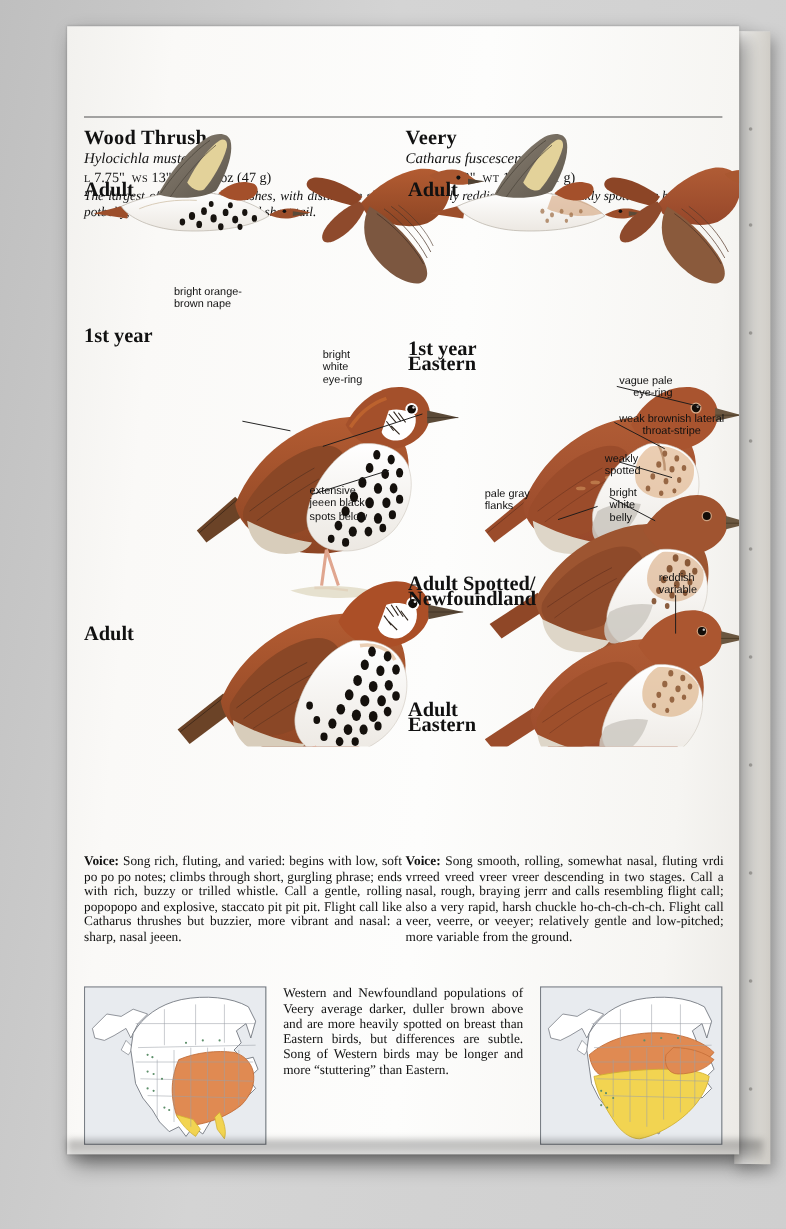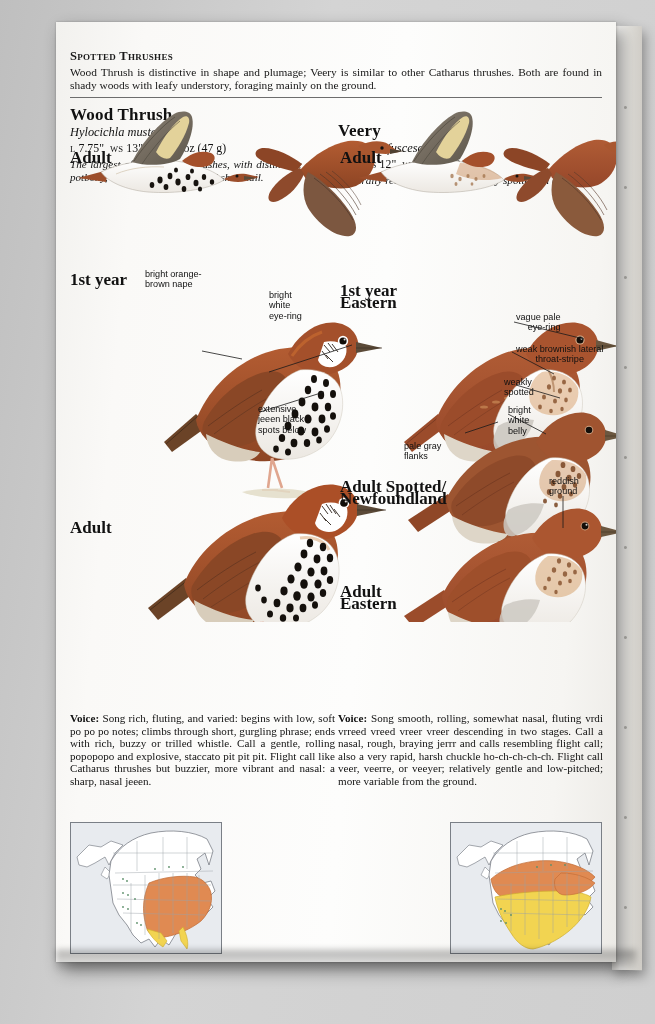--- a/index.html
+++ b/index.html
@@ -37,21 +37,21 @@
 
   
   .hdr{position:absolute;left:14px;top:27px;width:532px;}
   .hdr h1{margin:0;font-size:12.5px;font-weight:bold;letter-spacing:.3px;
           font-variant:small-caps;text-transform:capitalize;color:#1a1a1a;}
   .hdr p{margin:2px 0 0 0;font-size:11.4px;line-height:13.4px;color:#141414;text-align:justify;}
   .rule{position:absolute;left:14px;top:75px;width:532px;height:1px;background:#6d6d6d;}
 
   
   .col{position:absolute;top:83px;width:265px;}
-  .col-l{left:14px;} .col-r{left:282px;margin-top:16px;}
+  .col-l{left:14px;} .col-r{left:282px;}
   .sp-name{margin:0;font-size:17px;font-weight:bold;letter-spacing:.2px;color:#111;}
   .sp-sci{margin:0;font-size:12.4px;font-style:italic;color:#111;}
   .sp-meas{margin:1px 0 0 0;font-size:11.8px;color:#111;}
   .sp-meas .sc{font-size:8.6px;letter-spacing:.3px;}
   .sp-desc{margin:2px 0 0 0;font-size:11.1px;line-height:12.6px;font-style:italic;color:#111;text-align:justify;}
 
   
   .plate{position:absolute;left:0;top:0;width:560px;height:565px;pointer-events:none;}
   .plate svg{position:absolute;left:0;top:0;}
 
@@ -88,24 +88,20 @@
     <div class="dot" style="top:520px"></div>
     <div class="dot" style="top:610px"></div>
     <div class="dot" style="top:700px"></div>
     <div class="dot" style="top:790px"></div>
     <div class="dot" style="top:880px"></div>
   </div>
 
   <div class="page">
     <div class="content">
 
-      <div class="hdr">
-        <h1>Spotted Thrushes</h1>
-        <p>Wood Thrush is distinctive in shape and plumage; Veery is similar to other Catharus thrushes. Both are found in shady woods with leafy understory, foraging mainly on the ground.</p>
-      </div>
       <div class="rule"></div>
 
       <div class="col col-l">
         <p class="sp-name">Wood Thrush</p>
         <p class="sp-sci">Hylocichla mustelina</p>
         <p class="sp-meas"><span class="sc">L</span> <span>7.75"</span>&nbsp; <span class="sc">WS</span> <span>13"</span>&nbsp; <span class="sc">WT</span> <span>1.6 oz (47 g)</span></p>
         <p class="sp-desc">The largest of the spotted thrushes, with distinctive shape: potbelly, relatively large bill, and short tail.</p>
       </div>
 
       <div class="col col-r">
@@ -578,42 +574,42 @@
       <div class="plabel" style="left:14px;top:500px;">Adult</div>
 
       <div class="plabel" style="left:284px;top:130px;">Adult</div>
       <div class="plabel" style="left:284px;top:263px;">1st year
 Eastern</div>
       <div class="plabel" style="left:284px;top:459px;">Adult Spotted/
 Newfoundland</div>
       <div class="plabel" style="left:284px;top:564px;">Adult
 Eastern</div>
 
-      <div class="anno" style="left:89px;top:247px;">bright orange-
+      <div class="anno" style="left:89px;top:216px;">bright orange-
 brown nape</div>
       <div class="anno" style="left:213px;top:268px;">bright
 white
 eye-ring</div>
       <div class="anno" style="left:202px;top:382px;">extensive
 jeeen black
 spots below</div>
 
       <div class="anno" style="left:460px;top:290px;text-align:right;">vague pale
 eye-ring</div>
       <div class="anno" style="left:460px;top:322px;text-align:center;">weak brownish lateral
 throat-stripe</div>
       <div class="anno" style="left:448px;top:355px;">weakly
 spotted</div>
       <div class="anno" style="left:452px;top:383px;">bright
 white
 belly</div>
-      <div class="anno" style="left:348px;top:419px;">pale gray
+      <div class="anno" style="left:348px;top:384px;">pale gray
 flanks</div>
       <div class="anno" style="left:493px;top:454px;">reddish
-ground</div>
+variable</div>
 
       <div class="voice voice-r">
         <b>Voice:</b>
         <span>Song smooth, rolling, somewhat nasal, fluting vrdi vrreed vreed vreer vreer descending in two stages. Call a nasal, rough, braying jerrr and calls resembling flight call; also a very rapid, harsh chuckle ho-ch-ch-ch-ch. Flight call veer, veerre, or veeyer; relatively gentle and low-pitched; more variable from the ground.</span>
       </div>
       <div class="voice voice-l">
         <b>Voice:</b>
         <span>Song rich, fluting, and varied: begins with low, soft po po po notes; climbs through short, gurgling phrase; ends with rich, buzzy or trilled whistle. Call a gentle, rolling popopopo and explosive, staccato pit pit pit. Flight call like Catharus thrushes but buzzier, more vibrant and nasal: a sharp, nasal jeeen.</span>
       </div>
 
@@ -663,20 +659,21 @@
             <circle cx="66" cy="100" r="0.9"></circle>
               <circle cx="70" cy="102" r="0.9"></circle>
             <circle cx="84" cy="46" r="0.9"></circle>
               <circle cx="98" cy="44" r="0.9"></circle>
             <circle cx="112" cy="44" r="0.9"></circle>
               <circle cx="64" cy="76" r="0.9"></circle>
           </g>
         </svg>
       </div>
 
+      <div class="note">Western and Newfoundland populations of Veery average darker, duller brown above and are more heavily spotted on breast than Eastern birds, but differences are subtle. Song of Western birds may be longer and more “stuttering” than Eastern.</div>
 
       <div class="map-box map-r">
         <svg width="150" height="130" viewBox="0 0 150 130" xmlns="http://www.w3.org/2000/svg">
           <rect x="0" y="0" width="150" height="130" fill="#e8ebef"></rect>
           <path d="M6 34 L18 22 L30 24 L40 18 L52 22 L44 30 L38 42 L34 34 L24 40 L16 44 L8 42 Z" fill="#ffffff" stroke="#6b7078" stroke-width="0.6"></path>
           <path d="M34 44 L30 52 L36 56 L40 50 Z" fill="#ffffff" stroke="#6b7078" stroke-width="0.5"></path>
           <path d="M40 38 C48 24 62 14 80 10 C100 6 122 8 136 16 L142 28 L138 42
                    L134 30 L126 36 L130 46 L124 52 L132 60 L140 58 L144 68
                    L136 76 L142 84 L134 92 L128 86 L120 96 L112 104
                    L104 112 L98 122 L90 116 L84 124 L78 116 L70 120

